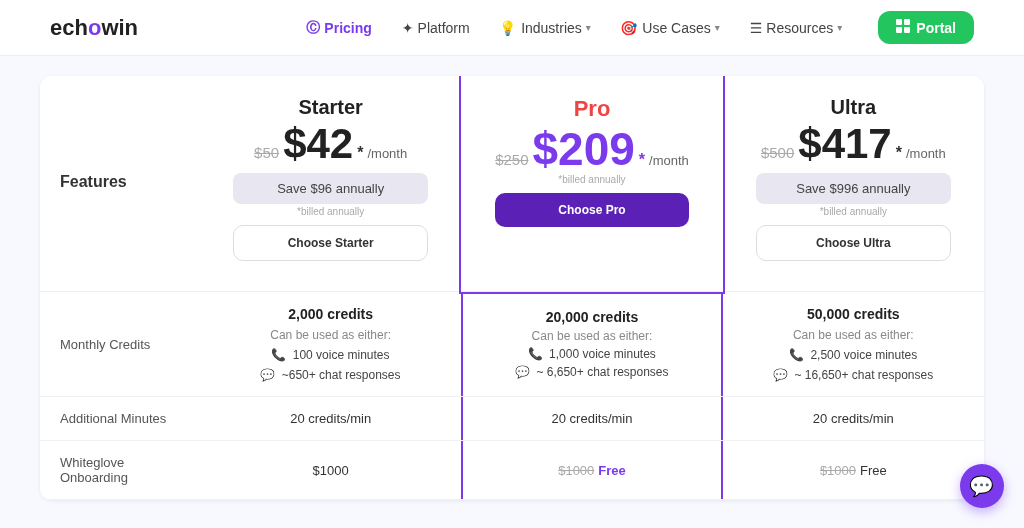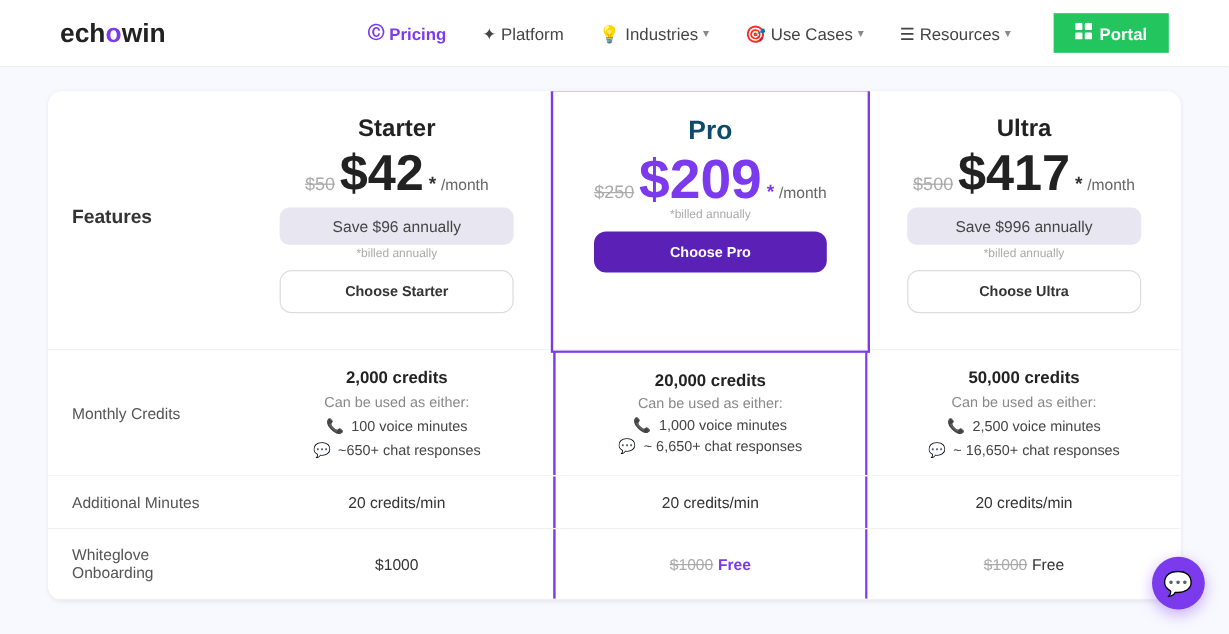--- a/index.html
+++ b/index.html
@@ -21,21 +21,21 @@
     .nav-item {
       display: flex; align-items: center; gap: 4px;
       padding: 6px 12px; border-radius: 6px;
       font-size: 14px; color: #444; cursor: pointer;
       text-decoration: none;
     }
     .nav-item.active { color: #7c3aed; font-weight: 600; }
     .nav-chevron { font-size: 10px; color: #888; }
     .portal-btn {
       background: #22c55e; color: white;
-      border: none; border-radius: 0;
+      border: none; border-radius: 12px;
       padding: 8px 18px; font-size: 14px; font-weight: 600;
       cursor: pointer; display: flex; align-items: center; gap: 6px;
     }
 
     
     .main { padding: 20px 40px 40px; max-width: 1024px; margin: 0 auto; }
 
     
     .pricing-table {
       display: grid;
@@ -51,21 +51,21 @@
       padding: 20px 16px 24px;
       text-align: center;
       background: white;
       border-bottom: 1px solid #eee;
     }
     .header-cell.features-col {
       display: flex; align-items: center; justify-content: flex-start;
       font-weight: 700; font-size: 16px; padding-left: 20px;
     }
     .plan-name { font-size: 20px; font-weight: 700; color: #222; margin-bottom: 4px; }
-    .plan-name.pro { color: #0c4a6e; font-size: 22px; }
+    .plan-name.pro { color: #ef4444; font-size: 22px; }
     .most-popular-badge {
       display: inline-block;
       background: #7c3aed; color: white;
       font-size: 11px; font-weight: 600;
       padding: 3px 12px; border-radius: 20px;
       margin-bottom: 6px;
     }
     .price-row { display: flex; align-items: baseline; justify-content: center; gap: 4px; margin: 4px 0 2px; }
     .price-original { font-size: 15px; color: #aaa; text-decoration: line-through; }
     .price-main { font-size: 42px; font-weight: 800; color: #222; line-height: 1; }

